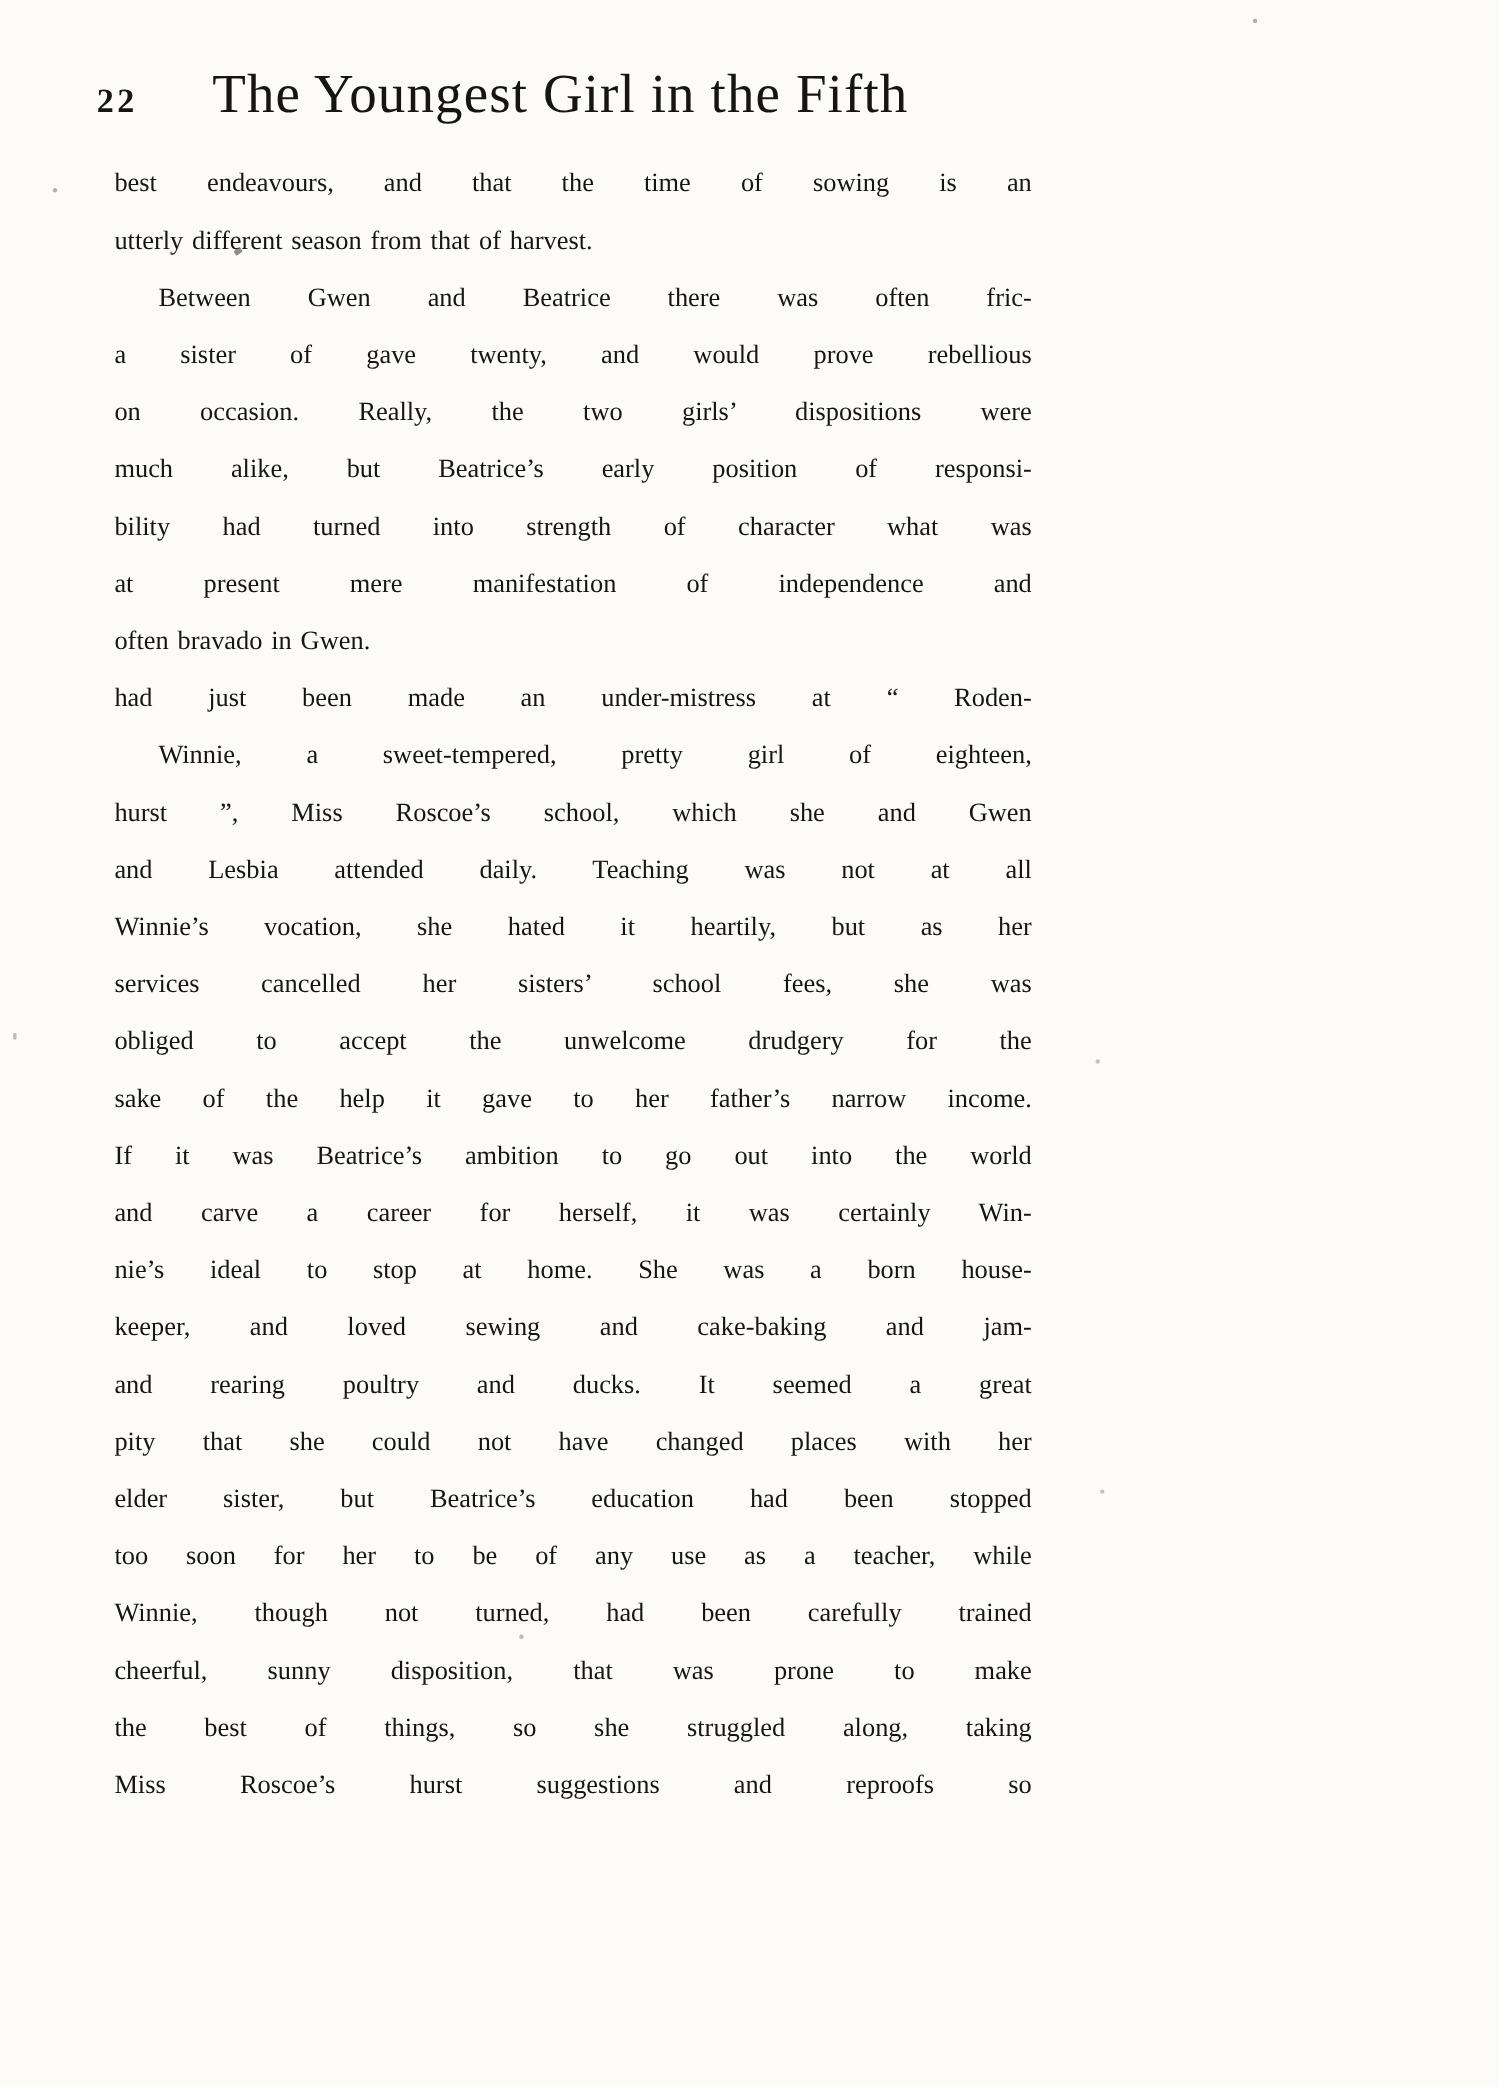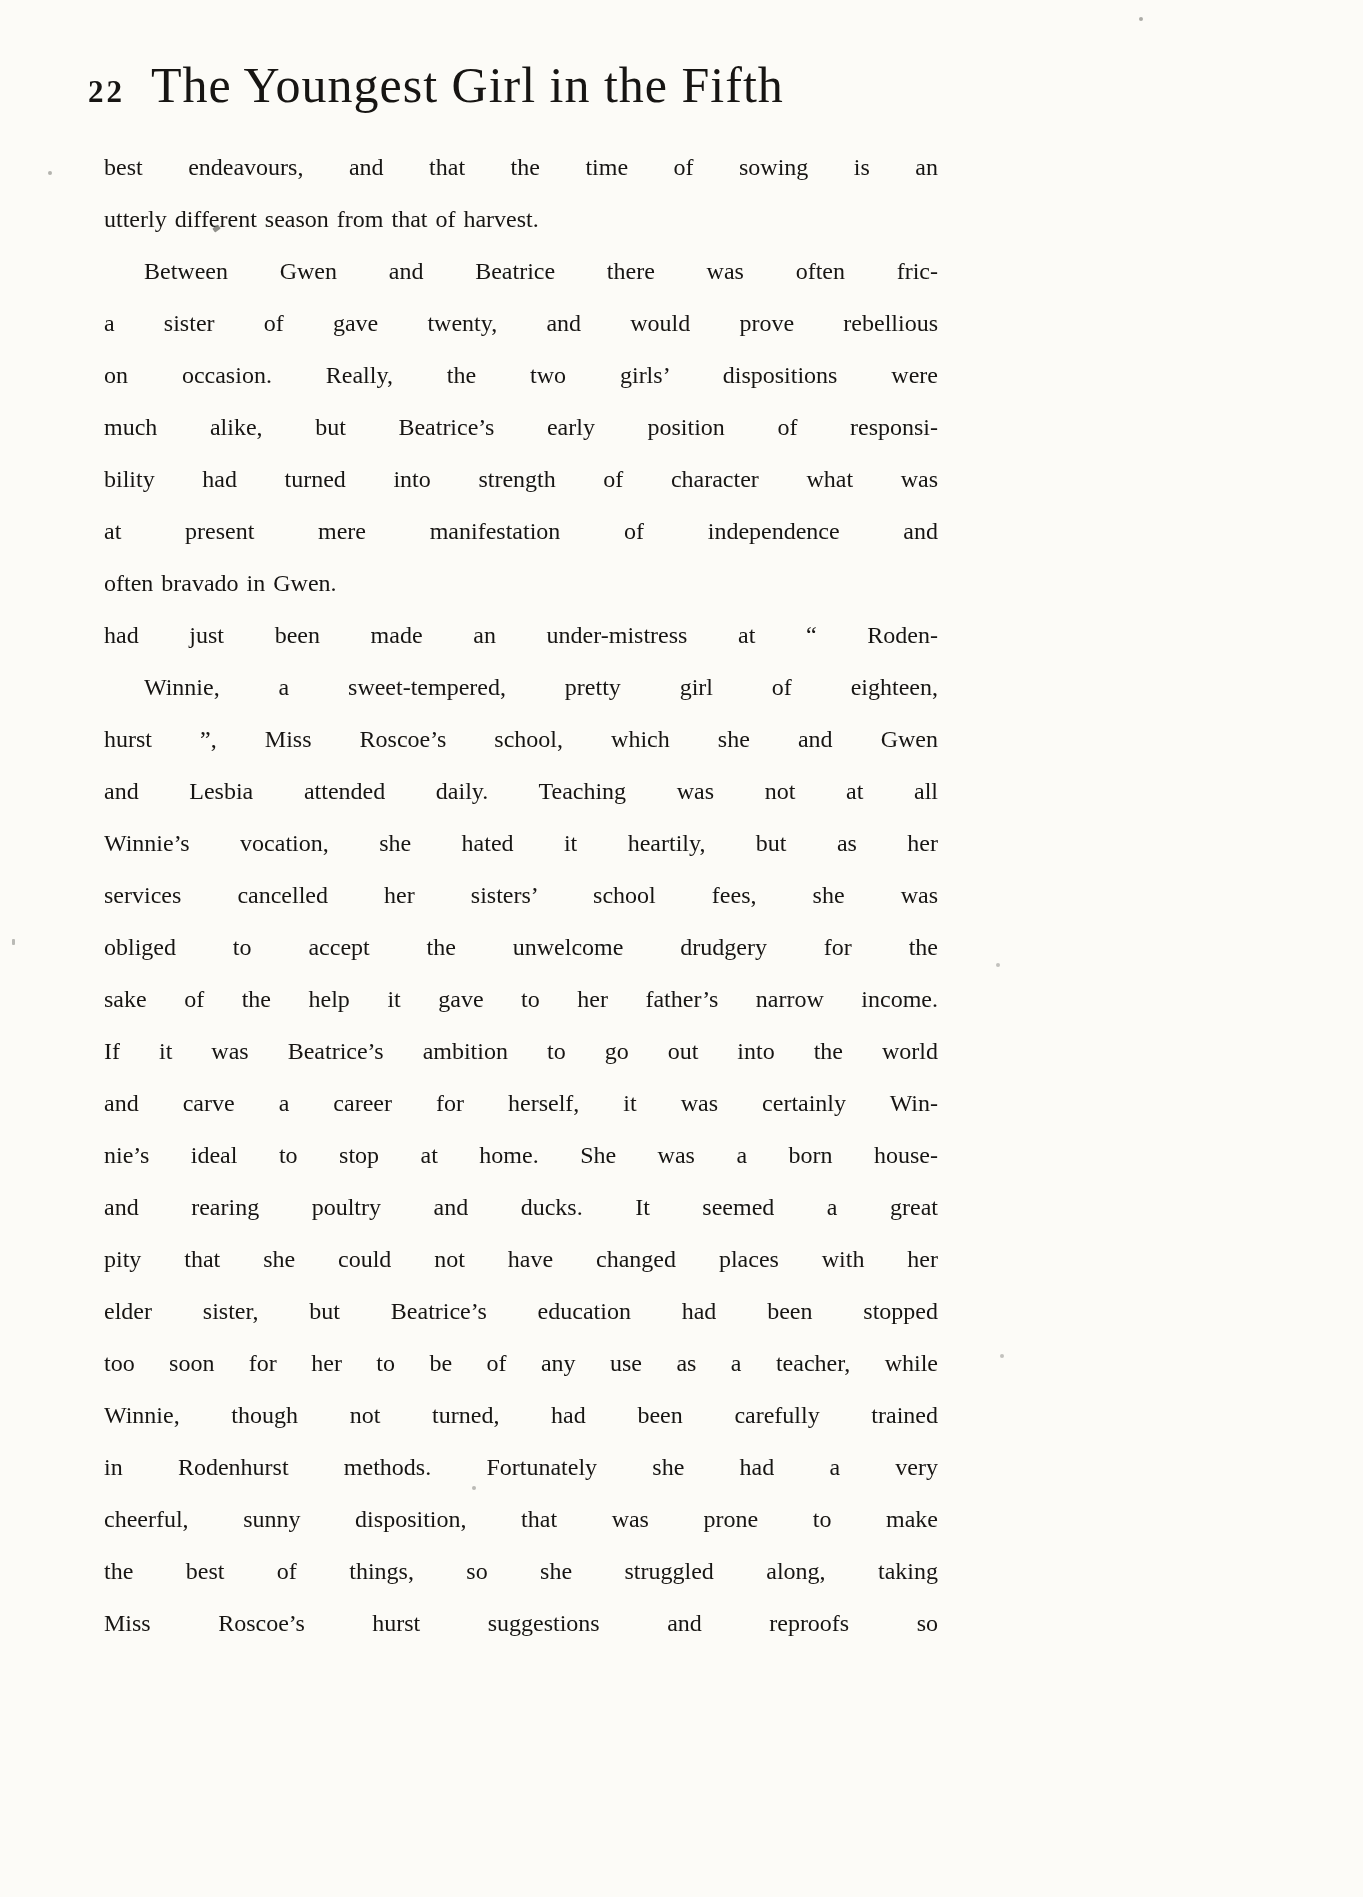--- a/index.html
+++ b/index.html
@@ -25,21 +25,21 @@
     align-items: baseline;
     white-space: nowrap;
   }
   .page-number {
     font-size: 31px;
     font-weight: bold;
     letter-spacing: 3px;
   }
   .page-title {
     font-size: 50px;
-    margin-left: 26px;
+    margin-left: 68px;
     letter-spacing: 1px;
     font-weight: normal;
   }
   .text-block {
     position: absolute;
     left: 104px;
     top: 141px;
     width: 834px;
     font-size: 24px;
     line-height: 52px;
@@ -95,26 +95,26 @@
       <div class="line indent">Winnie, a sweet-tempered, pretty girl of eighteen,</div>
       <div class="line">hurst ”, Miss Roscoe’s school, which she and Gwen</div>
       <div class="line">and Lesbia attended daily. Teaching was not at all</div>
       <div class="line">Winnie’s vocation, she hated it heartily, but as her</div>
       <div class="line">services cancelled her sisters’ school fees, she was</div>
       <div class="line">obliged to accept the unwelcome drudgery for the</div>
       <div class="line">sake of the help it gave to her father’s narrow income.</div>
       <div class="line">If it was Beatrice’s ambition to go out into the world</div>
       <div class="line">and carve a career for herself, it was certainly Win-</div>
       <div class="line">nie’s ideal to stop at home. She was a born house-</div>
+      <div class="line">keeper, and loved sewing and cake-baking and jam-</div>
       <div class="line">and rearing poultry and ducks. It seemed a great</div>
       <div class="line">pity that she could not have changed places with her</div>
       <div class="line">elder sister, but Beatrice’s education had been stopped</div>
       <div class="line">too soon for her to be of any use as a teacher, while</div>
       <div class="line">Winnie, though not turned, had been carefully trained</div>
-      <div class="line">in Rodenhurst methods. Fortunately she had a very</div>
       <div class="line">cheerful, sunny disposition, that was prone to make</div>
       <div class="line">the best of things, so she struggled along, taking</div>
       <div class="line">Miss Roscoe’s hurst suggestions and reproofs so</div>
     </div>
 
   <div class="speck s1"></div>
   <div class="speck s2"></div>
   <div class="speck s3"></div>
   <div class="speck s4"></div>
   <div class="speck s5"></div>

